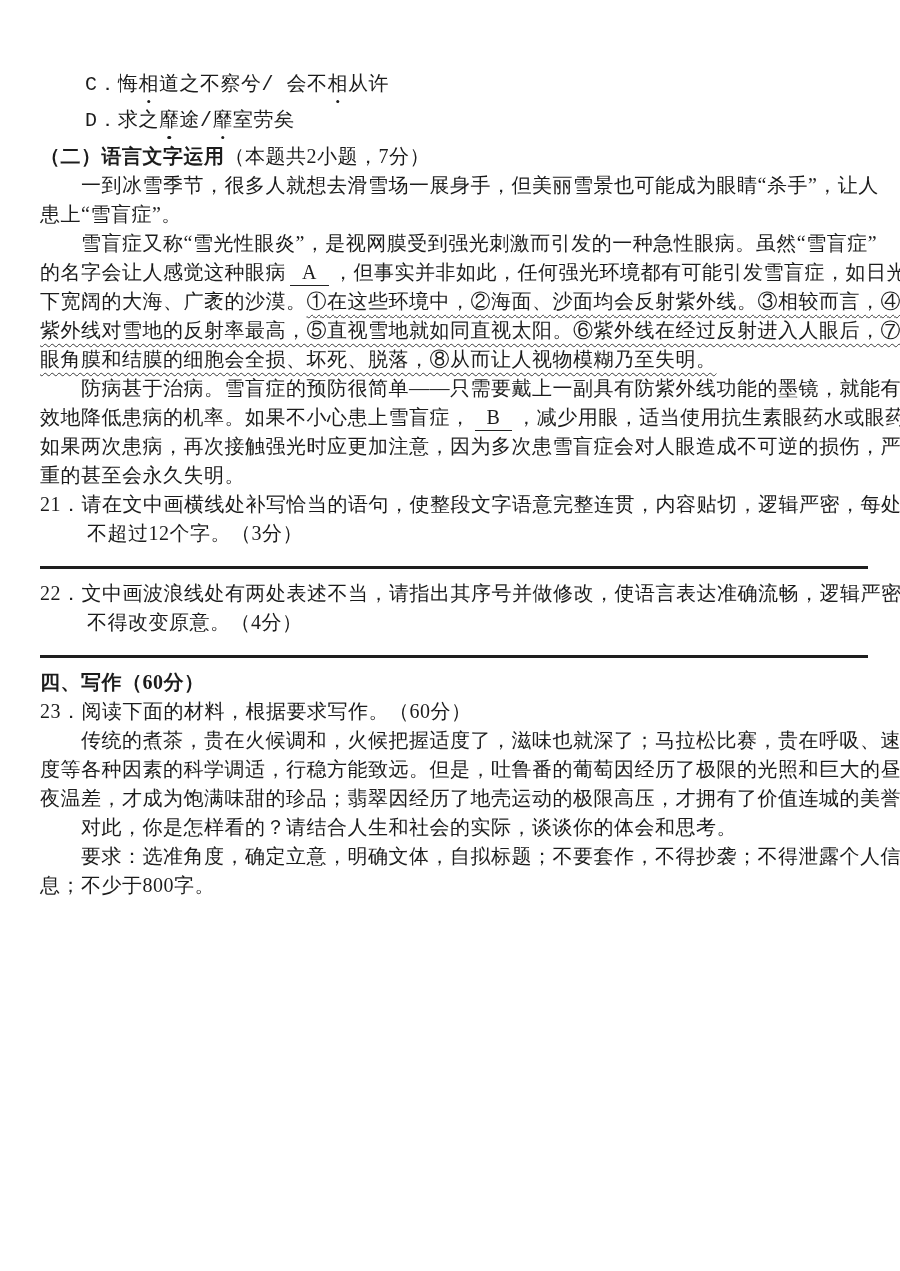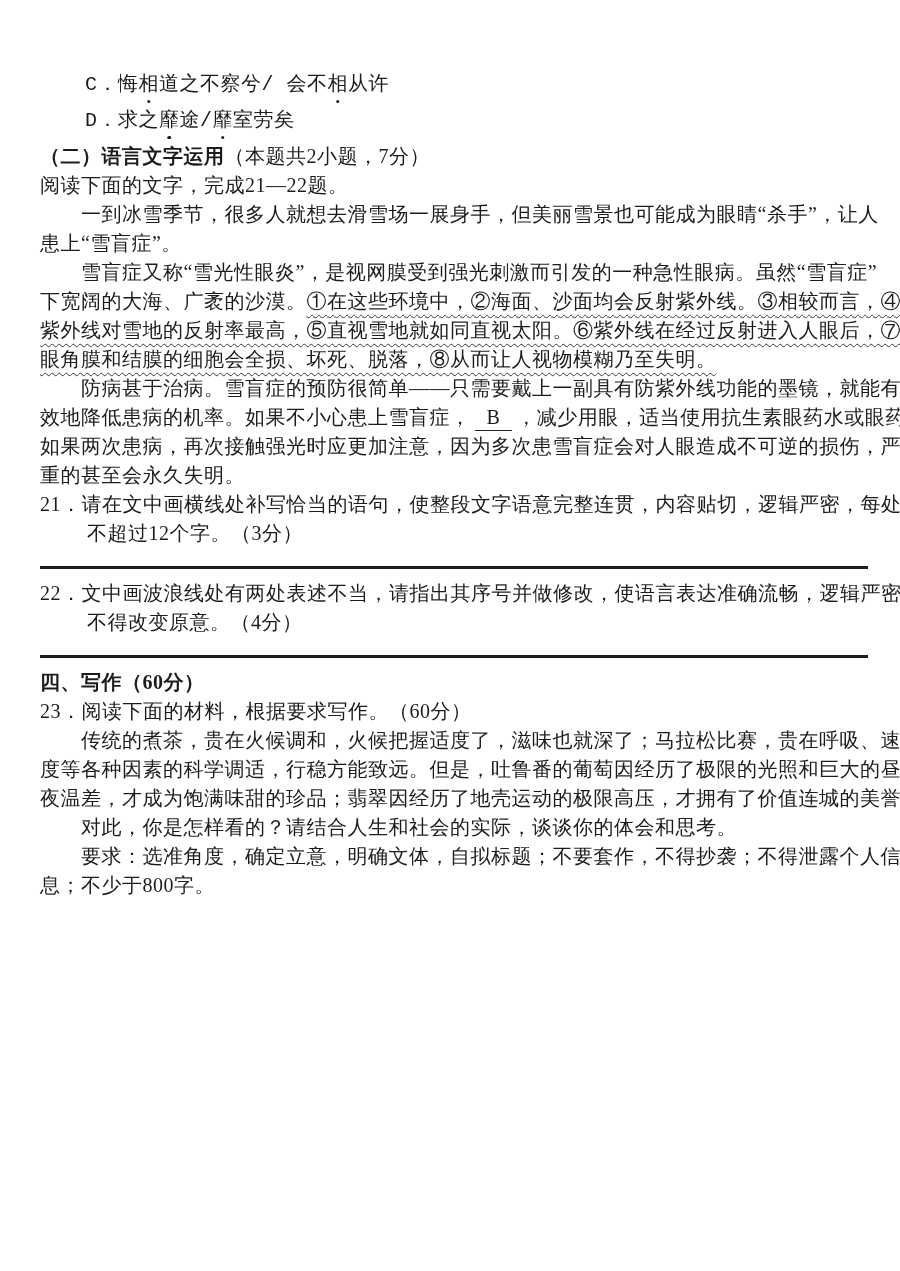--- a/index.html
+++ b/index.html
@@ -67,24 +67,24 @@
     margin: 18px 0 10px 0;
   }
 </style>
 </head>
 <body>
 
 <div class="page">
     <div class="line indent-option"><span class="seg">C．悔</span><span class="seg seg-dot">相</span><span class="seg">道之不察兮/ 会不</span><span class="seg seg-dot">相</span><span class="seg">从许</span></div>
     <div class="line indent-option"><span class="seg">D．求之</span><span class="seg seg-dot">靡</span><span class="seg">途/</span><span class="seg seg-dot">靡</span><span class="seg">室劳矣</span></div>
     <div class="line indent-none"><span class="seg seg-bold">（二）语言文字运用</span><span class="seg">（本题共2小题，7分）</span></div>
-    <div class="line indent-none"><span class="seg">阅读下面的文字，完成21—22题。</span></div>
     <div class="line indent-para"><span class="seg">一到冰雪季节，很多人就想去滑雪场一展身手，但美丽雪景也可能成为眼睛“杀手”，让人</span></div>
     <div class="line indent-none"><span class="seg">患上“雪盲症”。</span></div>
     <div class="line indent-para"><span class="seg">雪盲症又称“雪光性眼炎”，是视网膜受到强光刺激而引发的一种急性眼病。虽然“雪盲症”</span></div>
+    <div class="line indent-none"><span class="seg">的名字会让人感觉这种眼病</span><span class="seg seg-blank">A</span><span class="seg">，但事实并非如此，任何强光环境都有可能引发雪盲症，如日光</span></div>
     <div class="line indent-none"><span class="seg">下宽阔的大海、广袤的沙漠。</span><span class="seg seg-wavy">①在这些环境中，②海面、沙面均会反射紫外线。③相较而言，④</span></div>
     <div class="line indent-none"><span class="seg seg-wavy">紫外线对雪地的反射率最高，⑤直视雪地就如同直视太阳。⑥紫外线在经过反射进入人眼后，⑦</span></div>
     <div class="line indent-none"><span class="seg seg-wavy">眼角膜和结膜的细胞会全损、坏死、脱落，⑧从而让人视物模糊乃至失明。</span></div>
     <div class="line indent-para"><span class="seg">防病甚于治病。雪盲症的预防很简单——只需要戴上一副具有防紫外线功能的墨镜，就能有</span></div>
     <div class="line indent-none"><span class="seg">效地降低患病的机率。如果不小心患上雪盲症，</span><span class="seg seg-blank">B</span><span class="seg">，减少用眼，适当使用抗生素眼药水或眼药膏。</span></div>
     <div class="line indent-none"><span class="seg">如果两次患病，再次接触强光时应更加注意，因为多次患雪盲症会对人眼造成不可逆的损伤，严</span></div>
     <div class="line indent-none"><span class="seg">重的甚至会永久失明。</span></div>
     <div class="line indent-none"><span class="seg">21．请在文中画横线处补写恰当的语句，使整段文字语意完整连贯，内容贴切，逻辑严密，每处</span></div>
     <div class="line indent-hang"><span class="seg">不超过12个字。（3分）</span></div>
     <div class="divider"></div>

